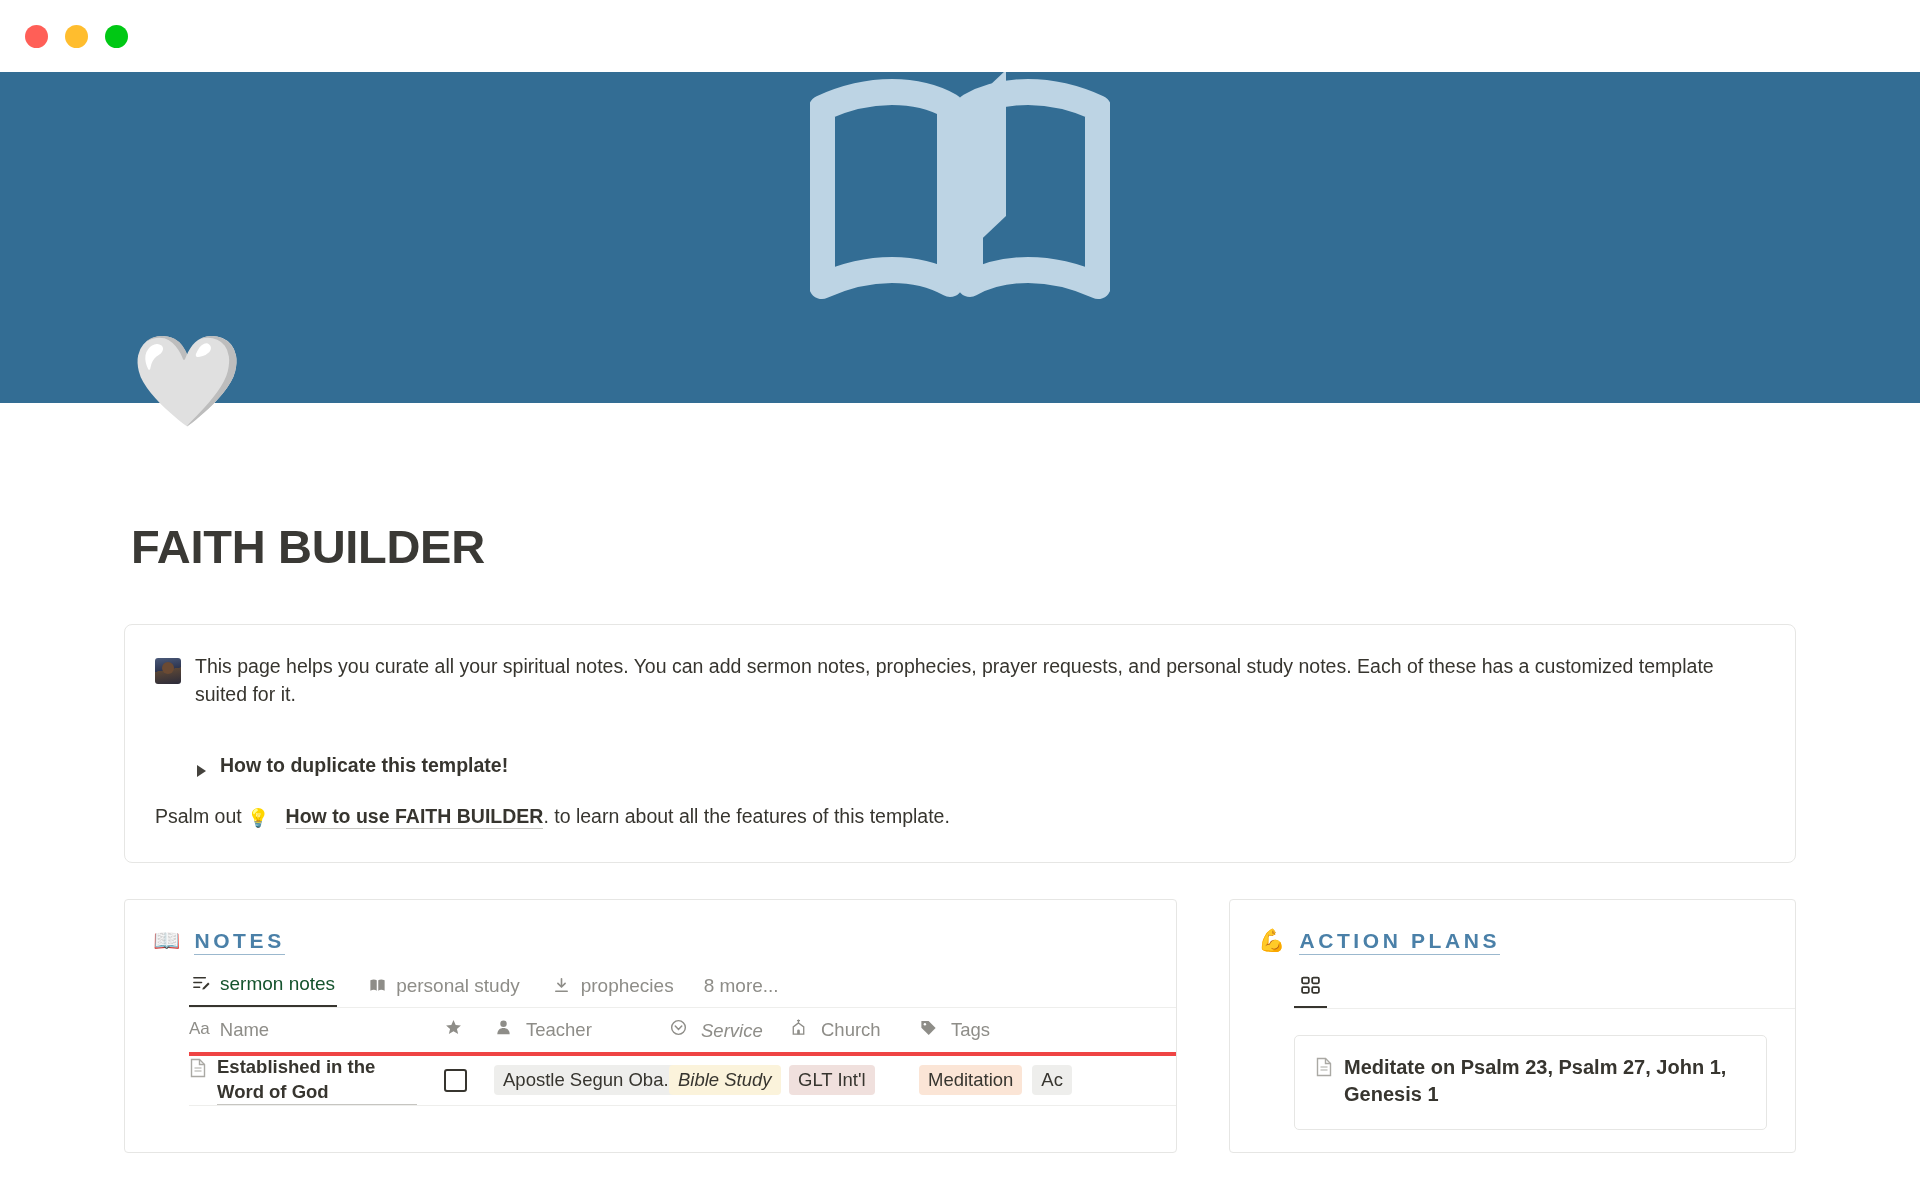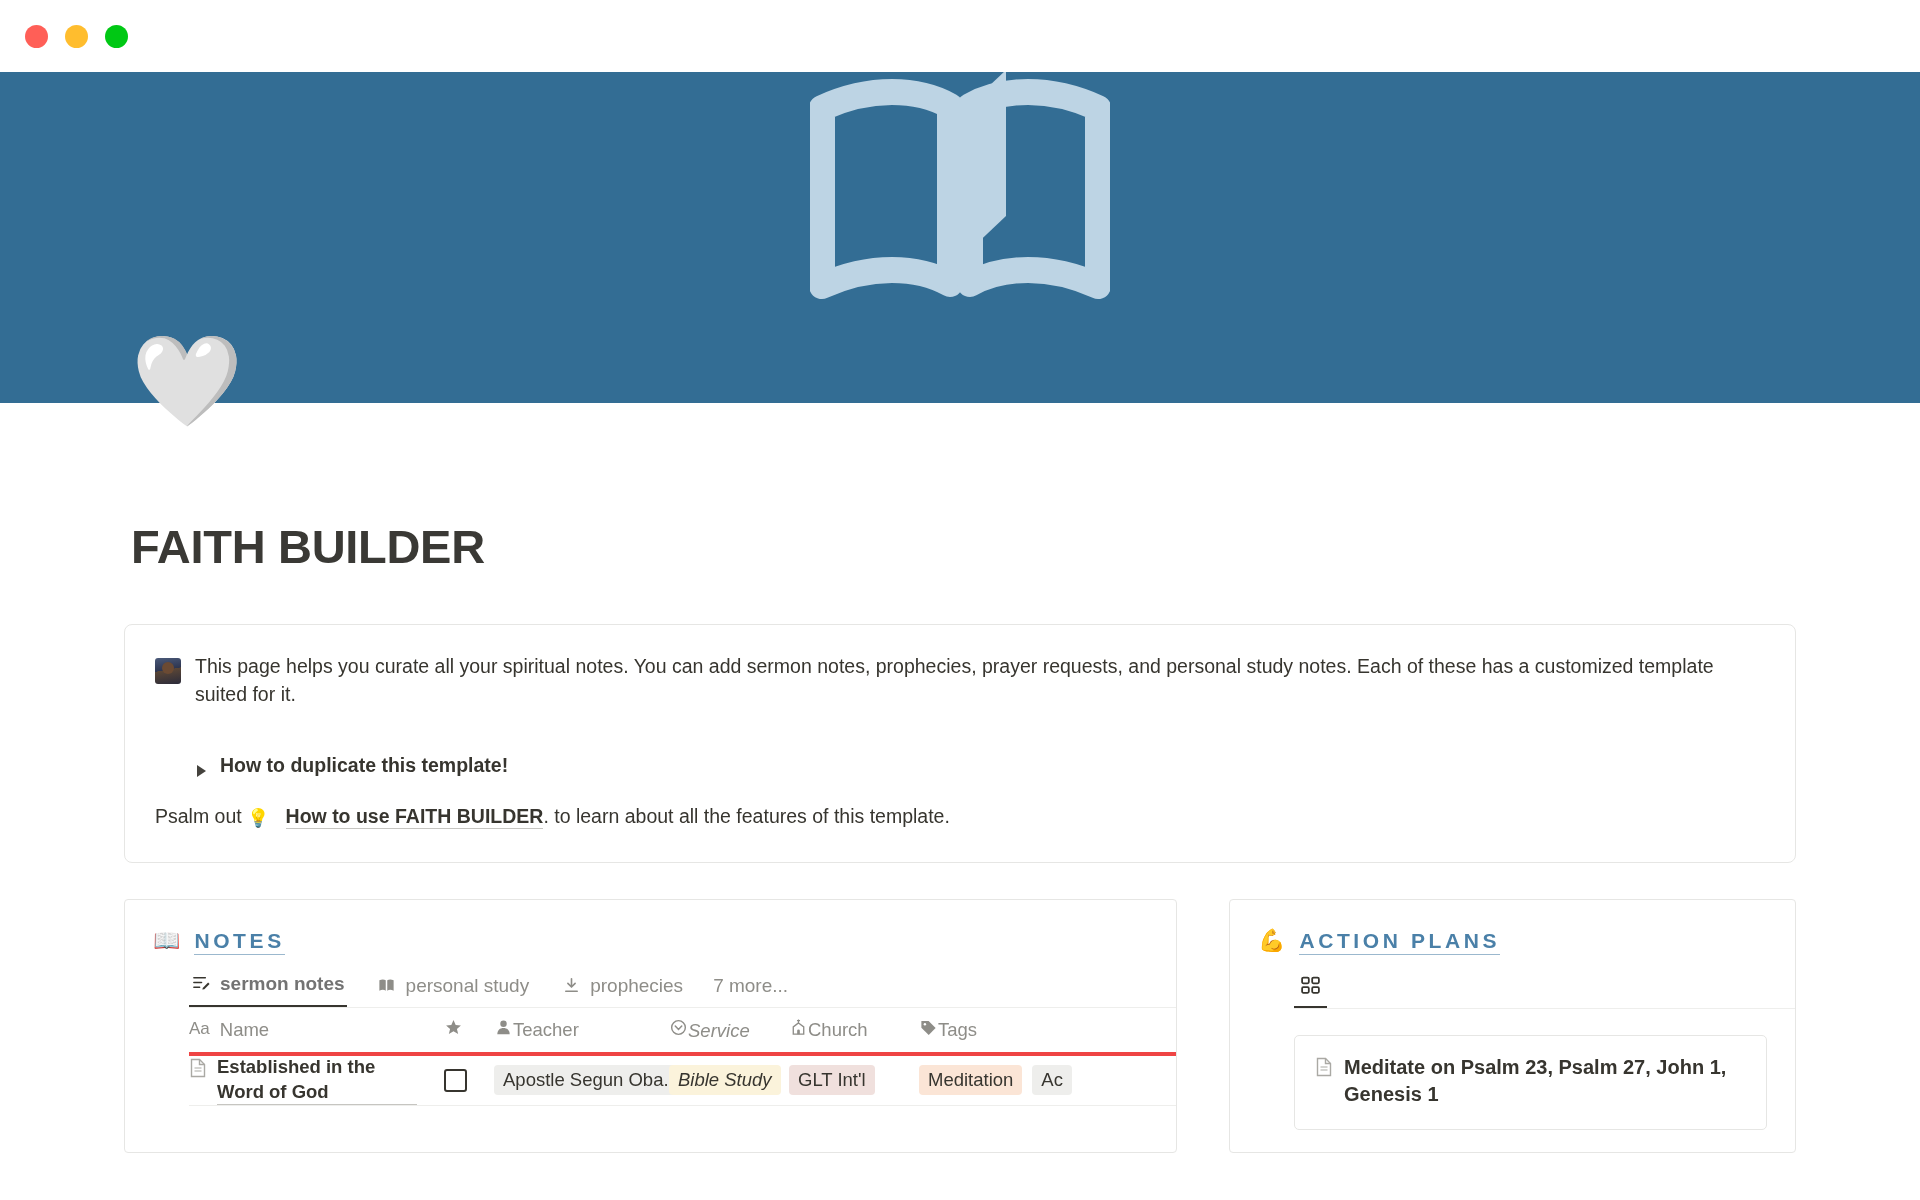--- a/index.html
+++ b/index.html
@@ -192,35 +192,35 @@
   }
   .tab {
     display: flex;
     align-items: center;
     gap: 9px;
     padding: 4px 2px 10px 2px;
     font-size: 19px;
     color: #8e8d88;
     white-space: nowrap;
   }
-  .tab.active { color: #737373; font-weight: bold; border-bottom: 2.5px solid #37352f; }
+  .tab.active { color: #14532d; font-weight: normal; border-bottom: 2.5px solid #37352f; }
   .tab .ticon { display: inline-flex; width: 20px; height: 20px; align-items: center; justify-content: center; }
   .tab-more { font-size: 19px; color: #8e8d88; padding-bottom: 10px; }
 
   
   .tbl { margin-left: 64px; }
   .tbl-head {
     display: flex;
     align-items: center;
     height: 48px;
     border-bottom: 4px solid #ef4444;
     font-size: 18.5px;
     color: #8e8d88;
   }
-  .th { display: flex; align-items: center; gap: 0; }
+  .th { display: flex; align-items: center; gap: 13px; }
   .tbl-row {
     display: flex;
     align-items: center;
     height: 50px;
     border-bottom: 1px solid #eeeeec;
     font-size: 18.5px;
     color: #37352f;
     overflow: hidden;
   }
   .cell-name {
@@ -366,21 +366,21 @@
 
           <div class="tab">
             <span class="ticon">
               <svg width="19" height="19" viewBox="0 0 20 20">
                 <path d="M10 3 v8 M6.2 7.8 L10 11.6 L13.8 7.8 M4 16 h12" stroke="#8e8d88" stroke-width="1.7" fill="none" stroke-linecap="round" stroke-linejoin="round"></path>
               </svg>
             </span>
             <span>prophecies</span>
           </div>
 
-          <div class="tab-more">7 more...</div>
+          <div class="tab-more">8 more...</div>
         </div>
 
         <div class="tbl">
           <div class="tbl-head">
             <div class="th cell-name">
               <span style="font-size:17px;color:#8e8d88;">Aa</span>
               <span>Name</span>
             </div>
             <div class="th cell-star">
               <span>

